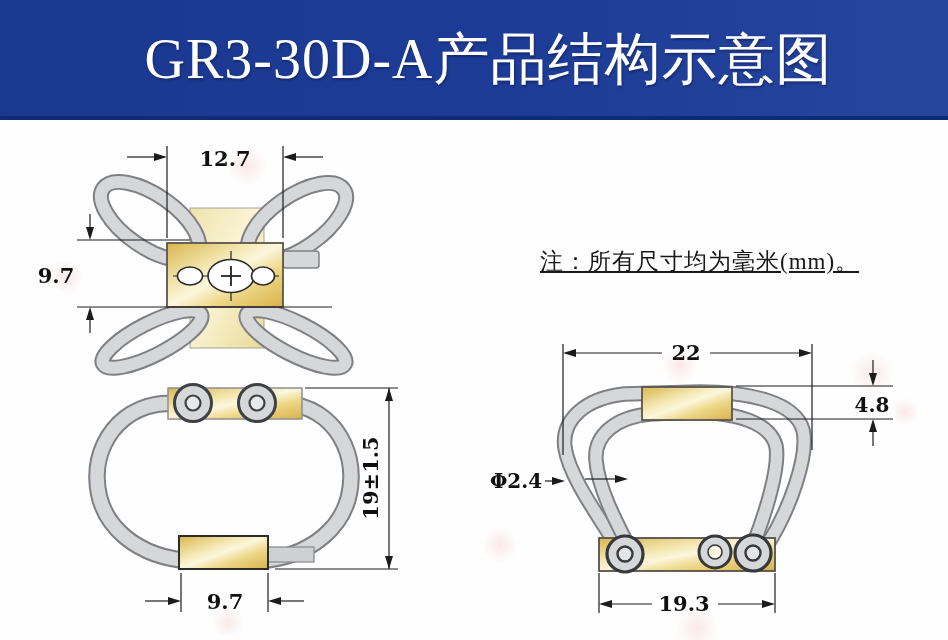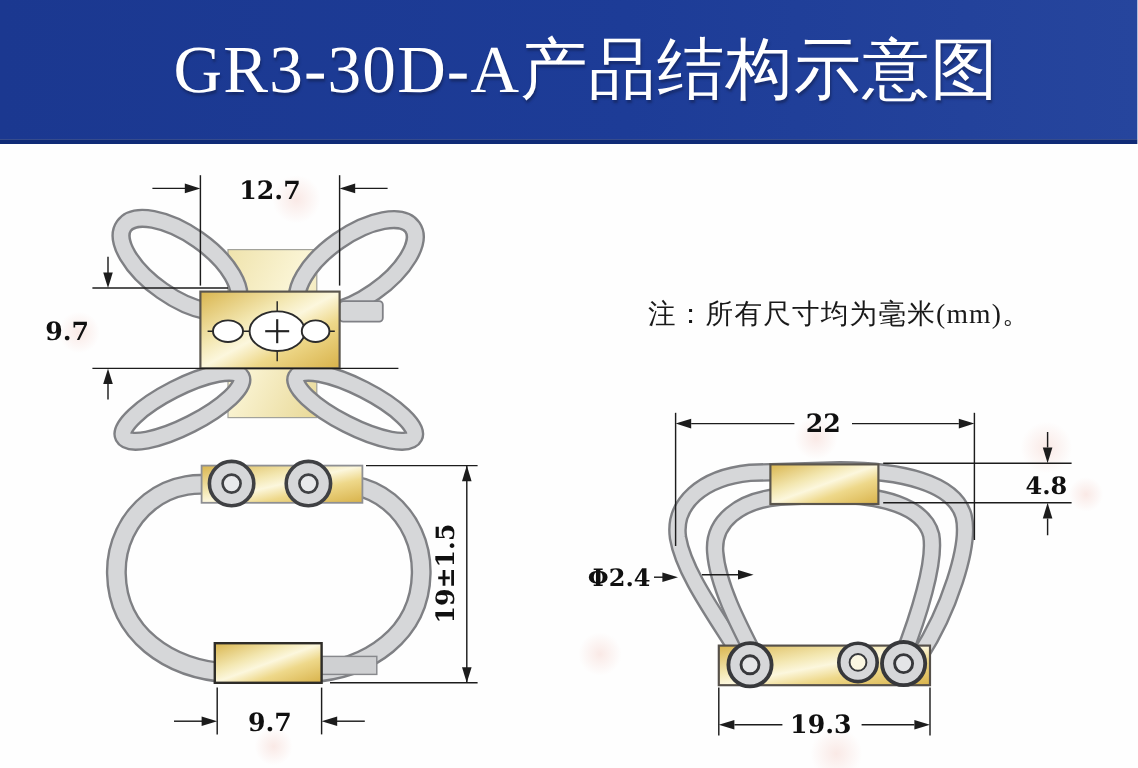--- a/index.html
+++ b/index.html
@@ -15,21 +15,21 @@
     z-index:5;
   }
   .banner-title{
     width:100%;height:116px;line-height:118px;text-align:center;padding-left:29px;box-sizing:border-box;
     font-size:56px;font-weight:400;color:#ffffff;letter-spacing:1px;
     text-shadow:1px 2px 2px rgba(15,25,60,.45);
     white-space:nowrap;
   }
   .note{
     position:absolute;left:540px;top:246px;z-index:4;
-    font-size:23px;color:#191919;letter-spacing:1px;white-space:nowrap;
+    font-size:23px;color:#191919;letter-spacing:1px;white-space:nowrap;text-decoration:underline;
   }
   svg.drawing{position:absolute;left:0;top:0;z-index:3;}
   .blob{position:absolute;border-radius:50%;z-index:1;
     background:radial-gradient(closest-side,rgba(246,216,210,0.55),rgba(246,216,210,0) 72%);}
   .dimtext{font-family:"DejaVu Serif","Liberation Serif",serif;font-weight:bold;fill:#101010;}
 </style>
 </head>
 <body>
 
 <div class="blob" style="left:219px;top:138px;width:56px;height:56px;"></div>

